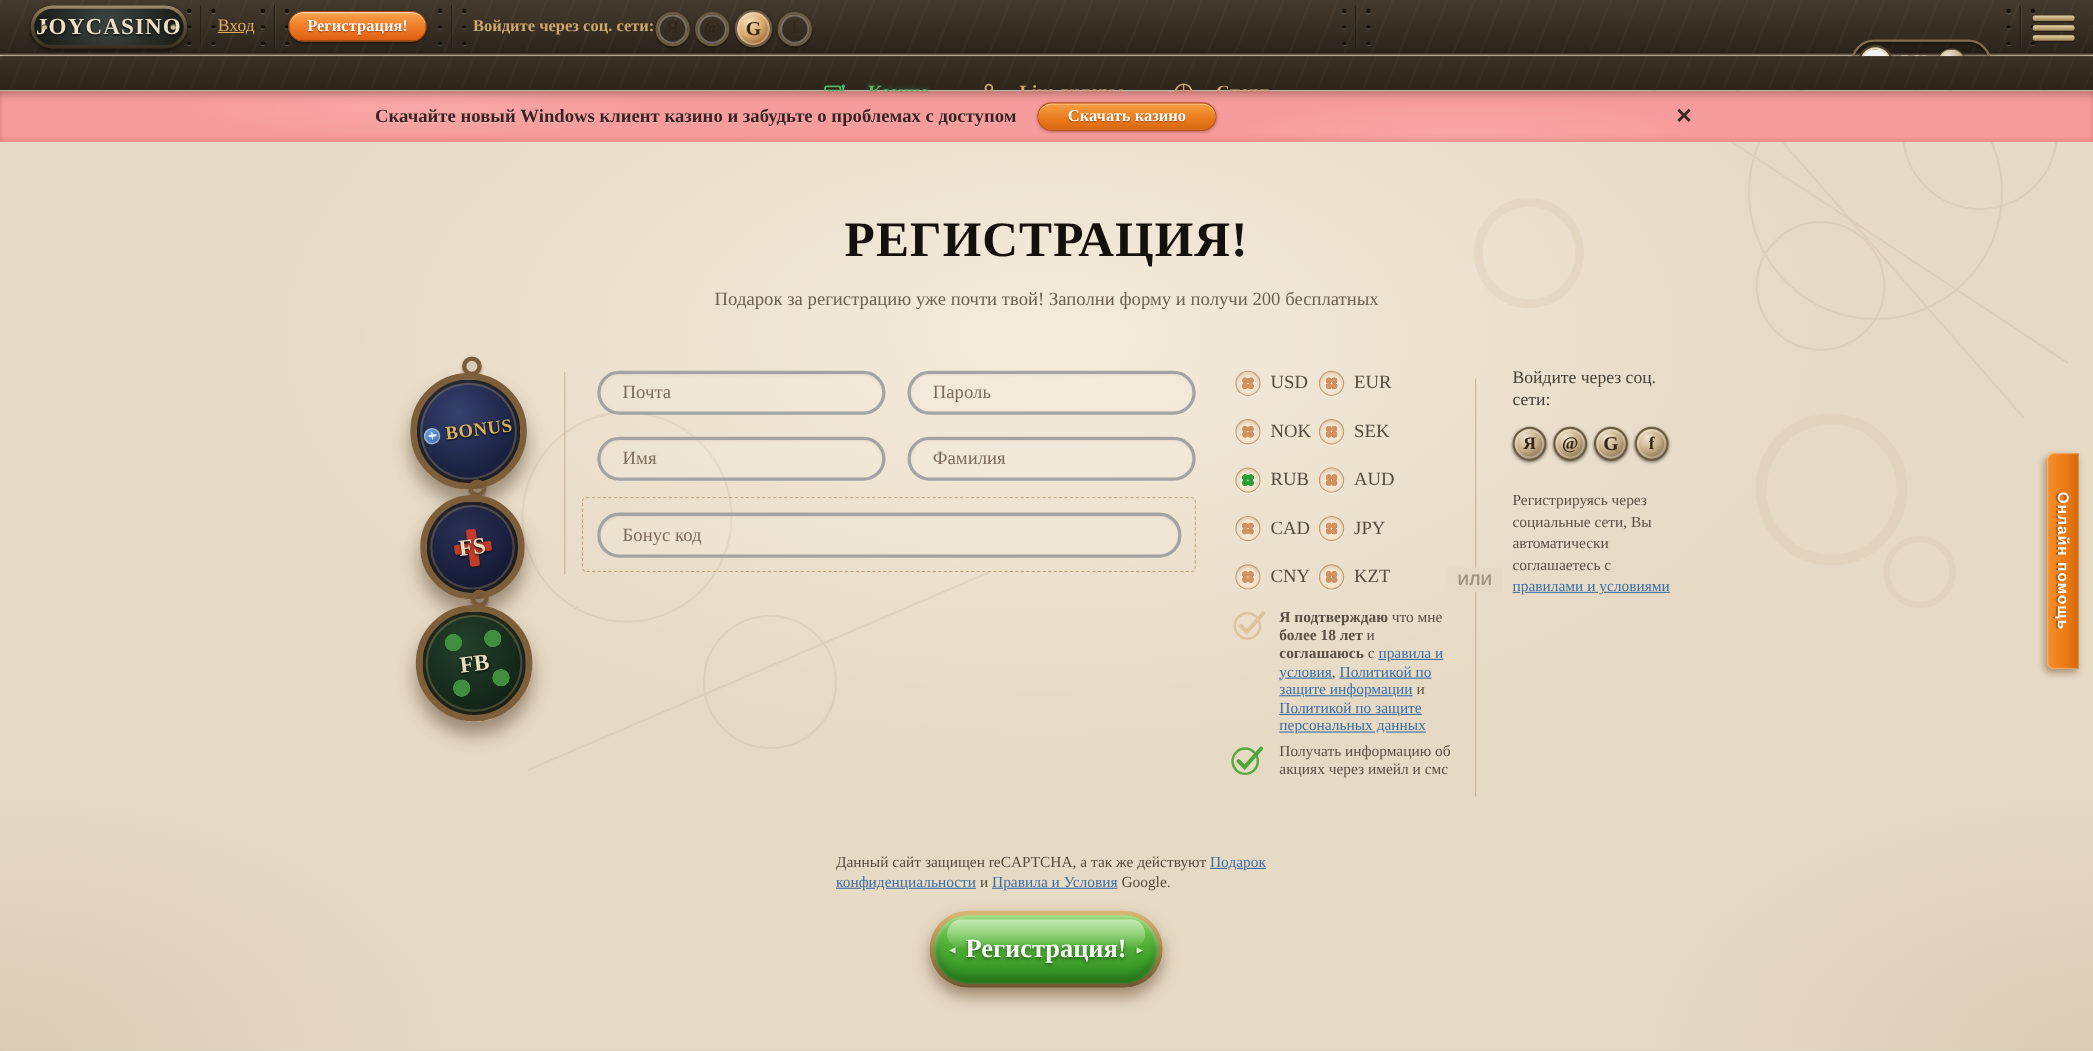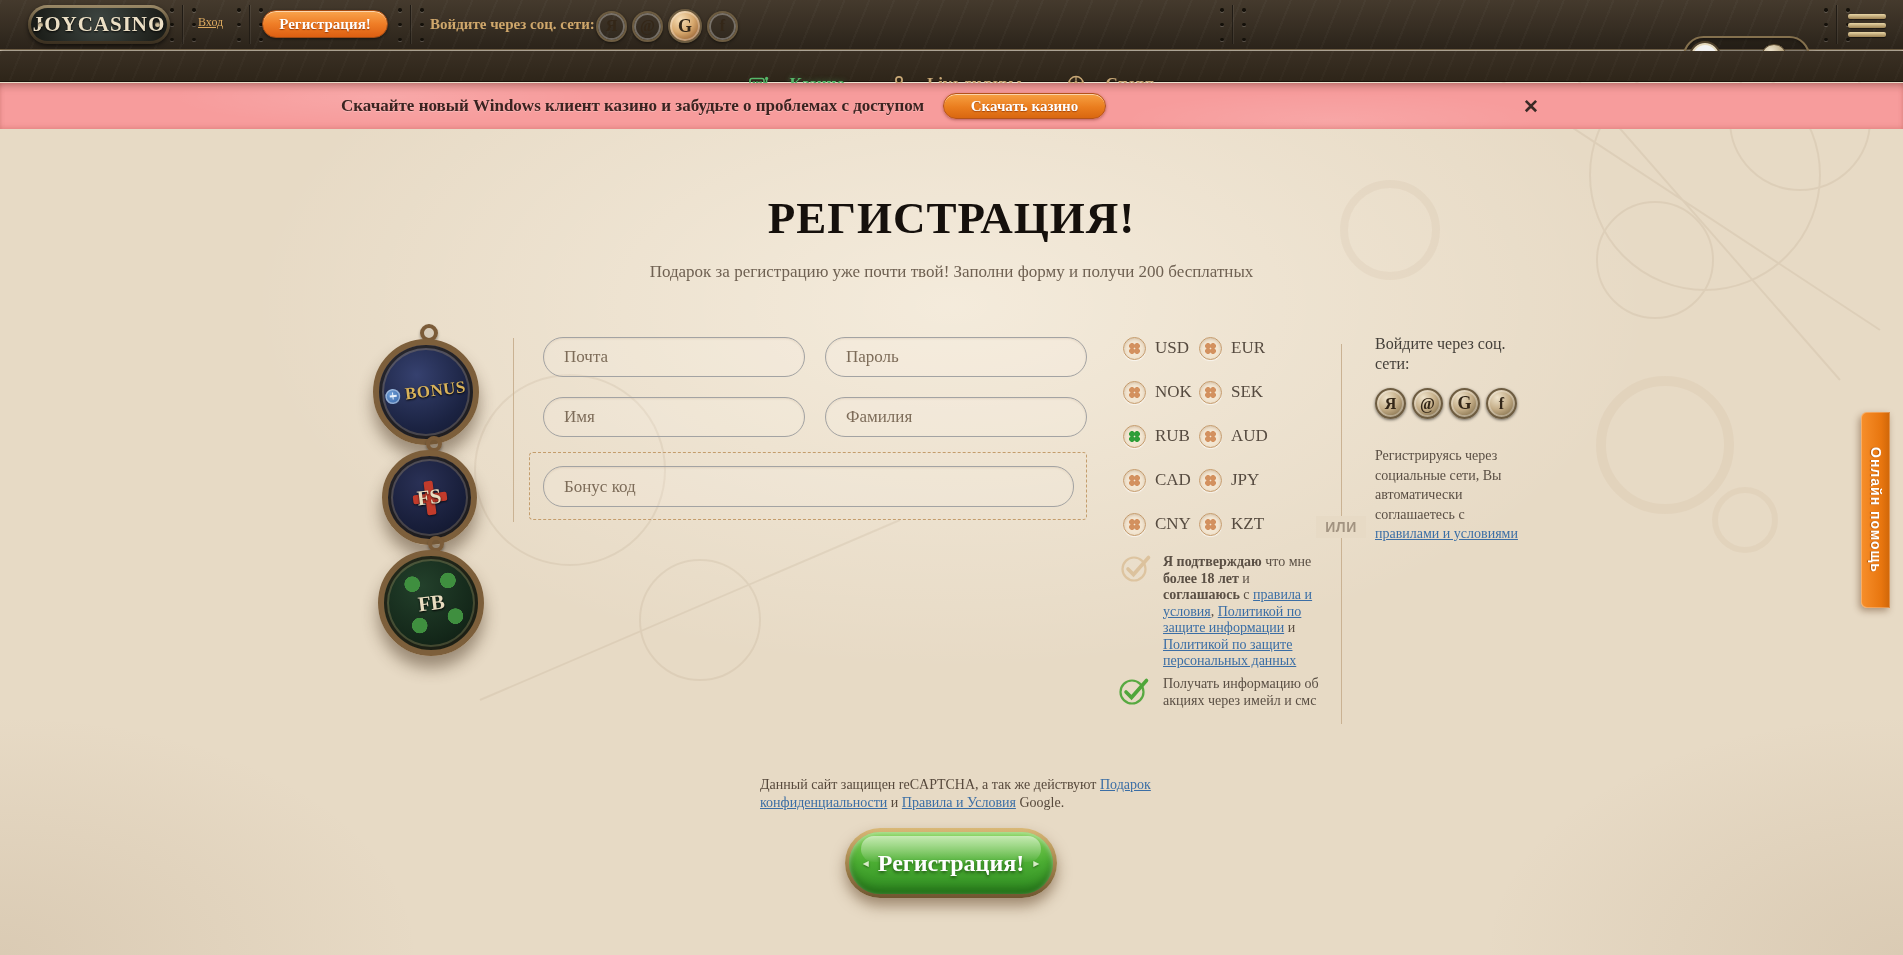--- a/index.html
+++ b/index.html
@@ -34,21 +34,21 @@
     background:linear-gradient(180deg,#9c8a68,#5e5037 45%,#3a2f20);
     padding:3px;box-shadow:0 2px 4px rgba(0,0,0,.6);}
   .logo-inner{width:100%;height:100%;border-radius:17px;display:flex;align-items:center;justify-content:center;
     background:radial-gradient(circle at 50% 35%, #3c4440, #232621 70%, #171915);
     color:#ece0c6;font-weight:bold;font-size:21px;letter-spacing:1px;
     text-shadow:0 1px 2px #000; position:relative;}
   .logo-inner::before,.logo-inner::after{content:"";position:absolute;width:5px;height:5px;border-radius:50%;
     background:#cdbd9c;box-shadow:inset 0 1px 1px rgba(0,0,0,.6);}
   .logo-inner::before{left:7px;} .logo-inner::after{right:7px;}
 
-  .login-link{position:absolute;left:198px;top:15px;font-size:12px;color:#dca95f;
+  .login-link{position:absolute;left:198px;top:15px;font-size:16px;color:#dca95f;
     text-decoration:underline;cursor:pointer;}
   .register-top-btn{position:absolute;left:262px;top:10px;width:126px;height:28px;border-radius:15px;
     background:linear-gradient(180deg,#f9a54e 0%,#ef7d26 50%,#dd5f12 100%);
     border:1px solid #a34c14;box-shadow:inset 0 1px 0 rgba(255,255,255,.55),0 1px 3px rgba(0,0,0,.5);
     color:#fff;font-weight:bold;font-size:15px;display:flex;align-items:center;justify-content:center;
     text-shadow:0 1px 1px rgba(140,50,0,.8);cursor:pointer;}
   .social-prompt{position:absolute;left:430px;top:16px;font-size:15px;color:#cfa76b;font-weight:bold;}
   .top-socials{position:absolute;left:596px;top:9px;display:flex;gap:5px;align-items:center;}
 
   .metal-icon{width:31px;height:31px;border-radius:50%;
@@ -137,21 +137,21 @@
     background:
       radial-gradient(circle 8px at 30% 30%, #3f8f3f 95%, rgba(0,0,0,0) 100%),
       radial-gradient(circle 8px at 68% 26%, #3f8f3f 95%, rgba(0,0,0,0) 100%),
       radial-gradient(circle 8px at 76% 64%, #3f8f3f 95%, rgba(0,0,0,0) 100%),
       radial-gradient(circle 8px at 38% 74%, #3f8f3f 95%, rgba(0,0,0,0) 100%),
       radial-gradient(circle at 40% 32%, #23402b, #14281a 62%, #0b150e);}
   .badge-fb .face{color:#e9ddc0;font-weight:bold;font-size:21px;text-shadow:0 1px 2px #000;}
 
   
   .v-line{position:absolute;width:1px;background:#cab293;}
-  .field{position:absolute;height:40px;border-radius:20px;border:1px solid #a3a3a3;
+  .field{position:absolute;height:40px;border-radius:20px;border:3px solid #a3a3a3;
     background:rgba(255,250,240,.15);padding:0 20px;font-family:inherit;
     font-size:17px;color:#14532d;outline:none;box-shadow:inset 0 1px 2px rgba(140,100,60,.12);}
   .field::placeholder{color:#7d6c59;opacity:1;}
   .dash-box{position:absolute;left:529px;top:452px;width:558px;height:68px;
     border:1px dashed #c49d6c;border-radius:4px;}
 
   .cur-grid{position:absolute;left:1123px;top:326px;display:grid;grid-template-columns:76px 90px;grid-auto-rows:44px;}
   .cur-cell{display:flex;align-items:center;gap:9px;cursor:pointer;}
   .radio{width:23px;height:23px;border-radius:50%;border:1px solid #c49a6b;flex:none;
     background:#f3e6d2;box-shadow:inset 0 1px 3px rgba(120,80,40,.25),0 1px 1px rgba(255,255,255,.6);

